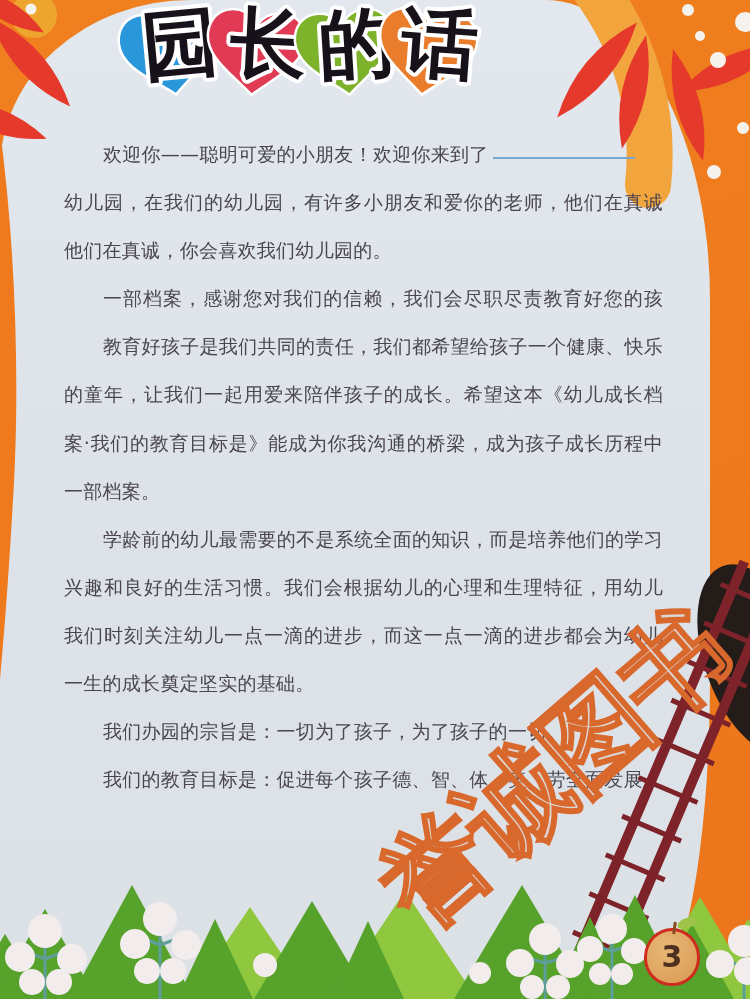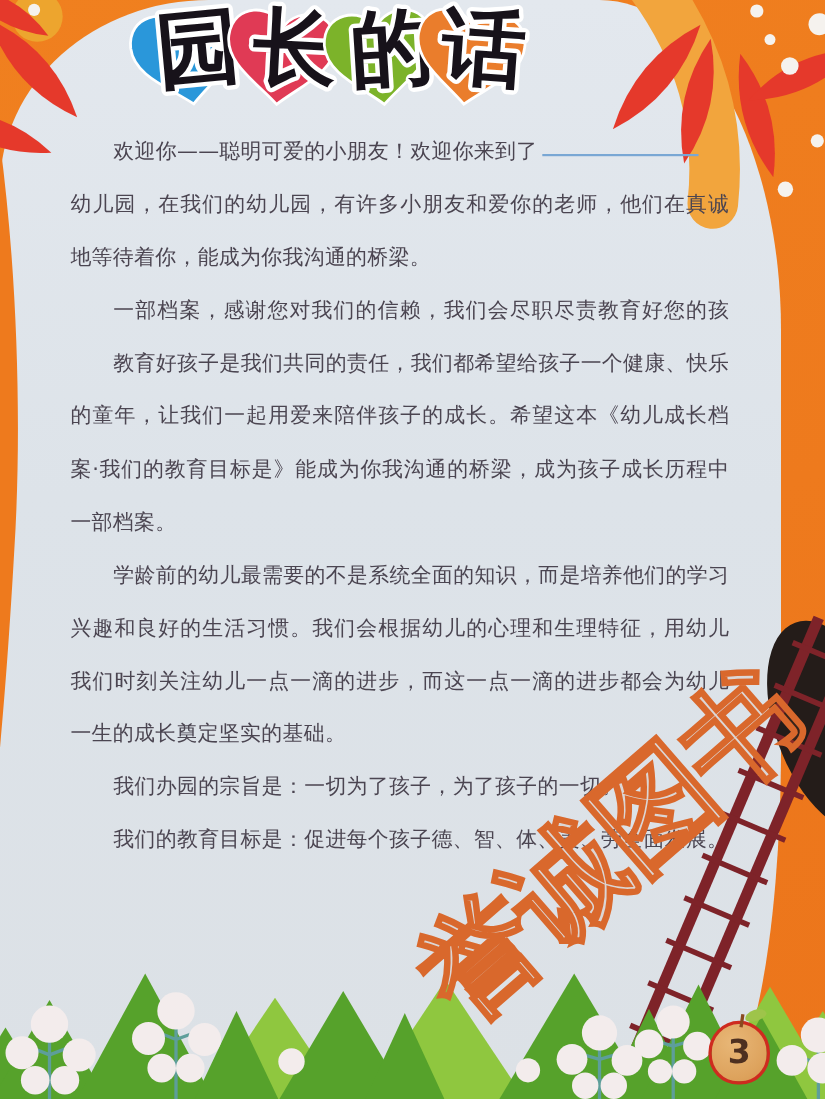--- a/index.html
+++ b/index.html
@@ -16,21 +16,21 @@
   .decor{position:absolute;pointer-events:none;}
   #left-strip{left:0;top:0;width:40px;height:700px;}
   #top-decor{left:0;top:0;width:750px;height:270px;}
   #title-svg{left:0;top:0;width:750px;height:135px;overflow:visible;}
   #right-decor{left:0;top:0;width:750px;height:999px;}
   #trees{left:0;bottom:0;width:750px;height:120px;}
   .title-char{font-family:"DejaVu Sans",sans-serif;font-weight:bold;font-size:76px;
               fill:#17121a;stroke:#ffffff;stroke-width:8px;paint-order:stroke;
               stroke-linejoin:round;text-anchor:middle;}
   
-  .letter{position:absolute;left:64px;top:114px;width:599px;color:#4b4551;
+  .letter{position:absolute;left:64px;top:130px;width:599px;color:#4b4551;
           font-size:19px;}
   .line{height:48.1px;line-height:48.1px;letter-spacing:.28px;overflow:hidden;
         white-space:nowrap;}
   .line.j{white-space:normal;text-align:justify;text-align-last:justify;}
   .line.ind{text-indent:39px;}
   .blank{display:inline-block;width:142px;height:1em;margin-left:4px;
          border-bottom:2px solid #79a7d4;vertical-align:baseline;
          transform:translateY(-2px);}
   
   .apple{position:absolute;left:644px;top:928px;width:56px;height:58px;
@@ -107,21 +107,21 @@
       <text x="356" y="70" transform="rotate(-3.5999999999999996 356 43)" class="title-char">的</text>
       <g transform="translate(428,43) rotate(7)">
         <path d="M0,-22 C-14,-46 -56,-44 -58,-8 C-59,22 -24,40 0,62 C24,40 59,22 58,-8 C56,-44 14,-46 0,-22 Z" fill="#ea7d2c" stroke="#ffffff" stroke-width="3" transform="scale(0.84)"></path>
       </g>
       <text x="440" y="70" transform="rotate(4.2 440 43)" class="title-char">话</text>
     </svg>
 
   <div class="letter">
       <div class="line ind"><span>欢迎你——聪明可爱的小朋友！欢迎你来到了</span><span class="blank"></span></div>
       <div class="line j"><span>幼儿园，在我们的幼儿园，有许多小朋友和爱你的老师，他们在真诚</span></div>
-      <div class="line"><span>地等待着你，能成为你我沟通的桥梁。</span></div>
+      <div class="line"><span>他们在真诚，你会喜欢我们幼儿园的。</span></div>
       <div class="line j ind"><span>一部档案，感谢您对我们的信赖，我们会尽职尽责教育好您的孩</span></div>
       <div class="line j ind"><span>教育好孩子是我们共同的责任，我们都希望给孩子一个健康、快乐</span></div>
       <div class="line j"><span>的童年，让我们一起用爱来陪伴孩子的成长。希望这本《幼儿成长档</span></div>
       <div class="line j"><span>案·我们的教育目标是》能成为你我沟通的桥梁，成为孩子成长历程中第</span></div>
       <div class="line"><span>一部档案。</span></div>
       <div class="line j ind"><span>学龄前的幼儿最需要的不是系统全面的知识，而是培养他们的学习</span></div>
       <div class="line j"><span>兴趣和良好的生活习惯。我们会根据幼儿的心理和生理特征，用幼儿</span></div>
       <div class="line j"><span>我们时刻关注幼儿一点一滴的进步，而这一点一滴的进步都会为幼儿</span></div>
       <div class="line"><span>一生的成长奠定坚实的基础。</span></div>
       <div class="line ind"><span>我们办园的宗旨是：一切为了孩子，为了孩子的一切。</span></div>

